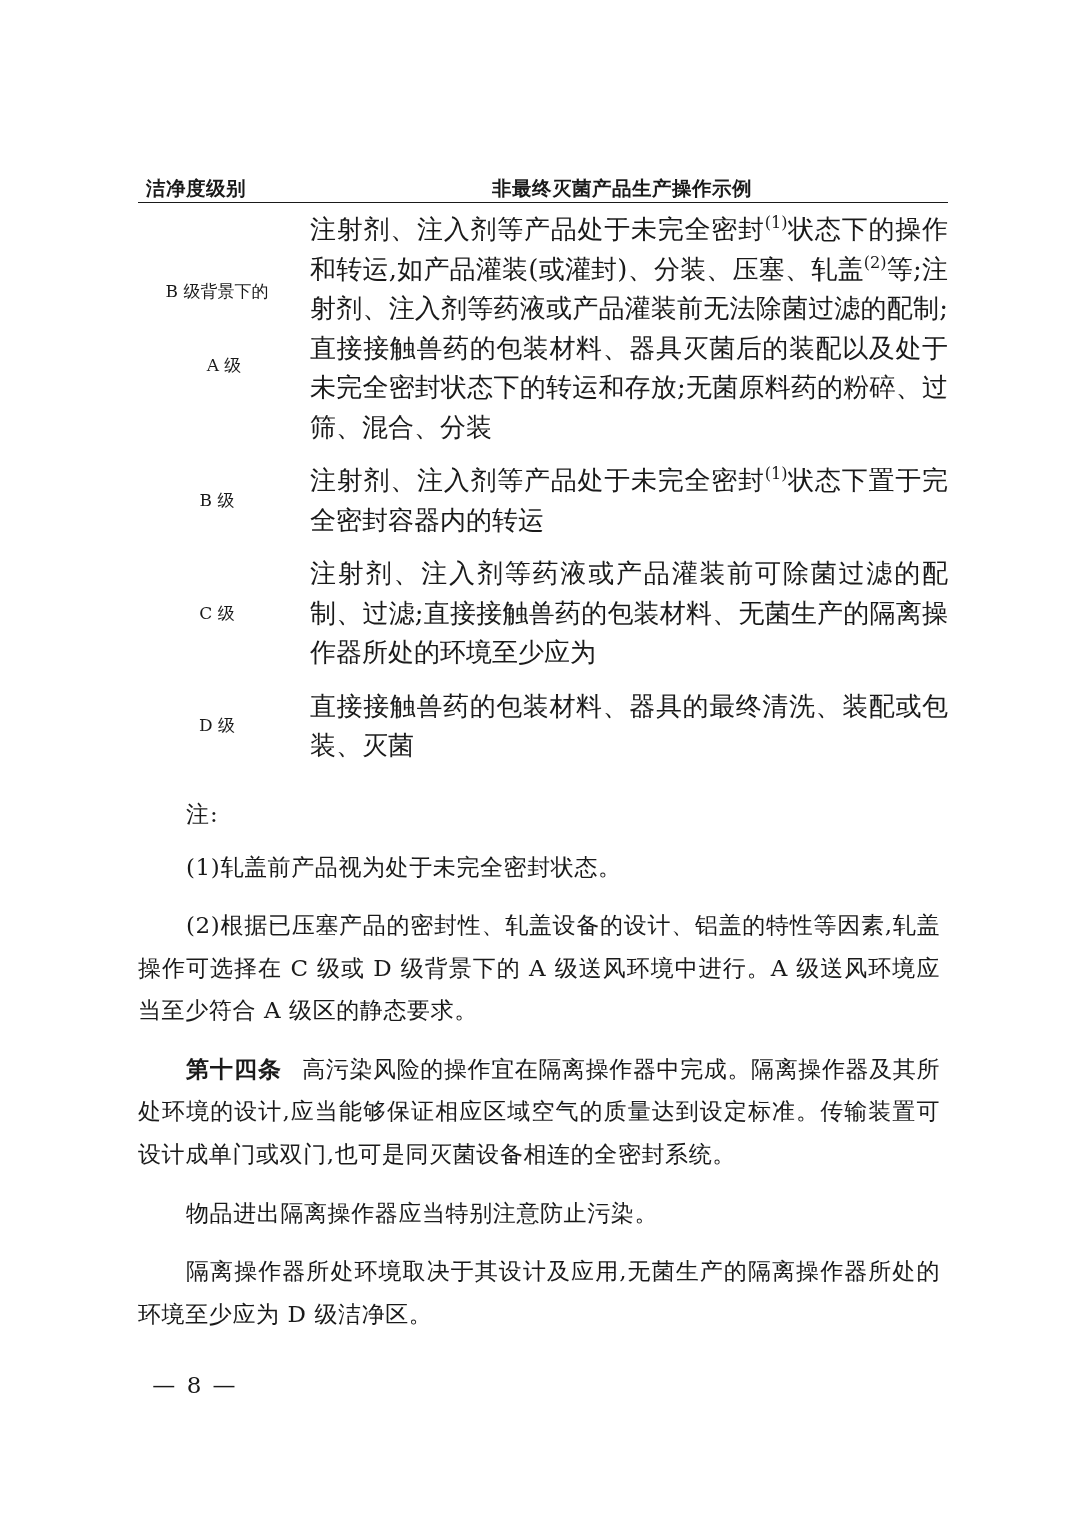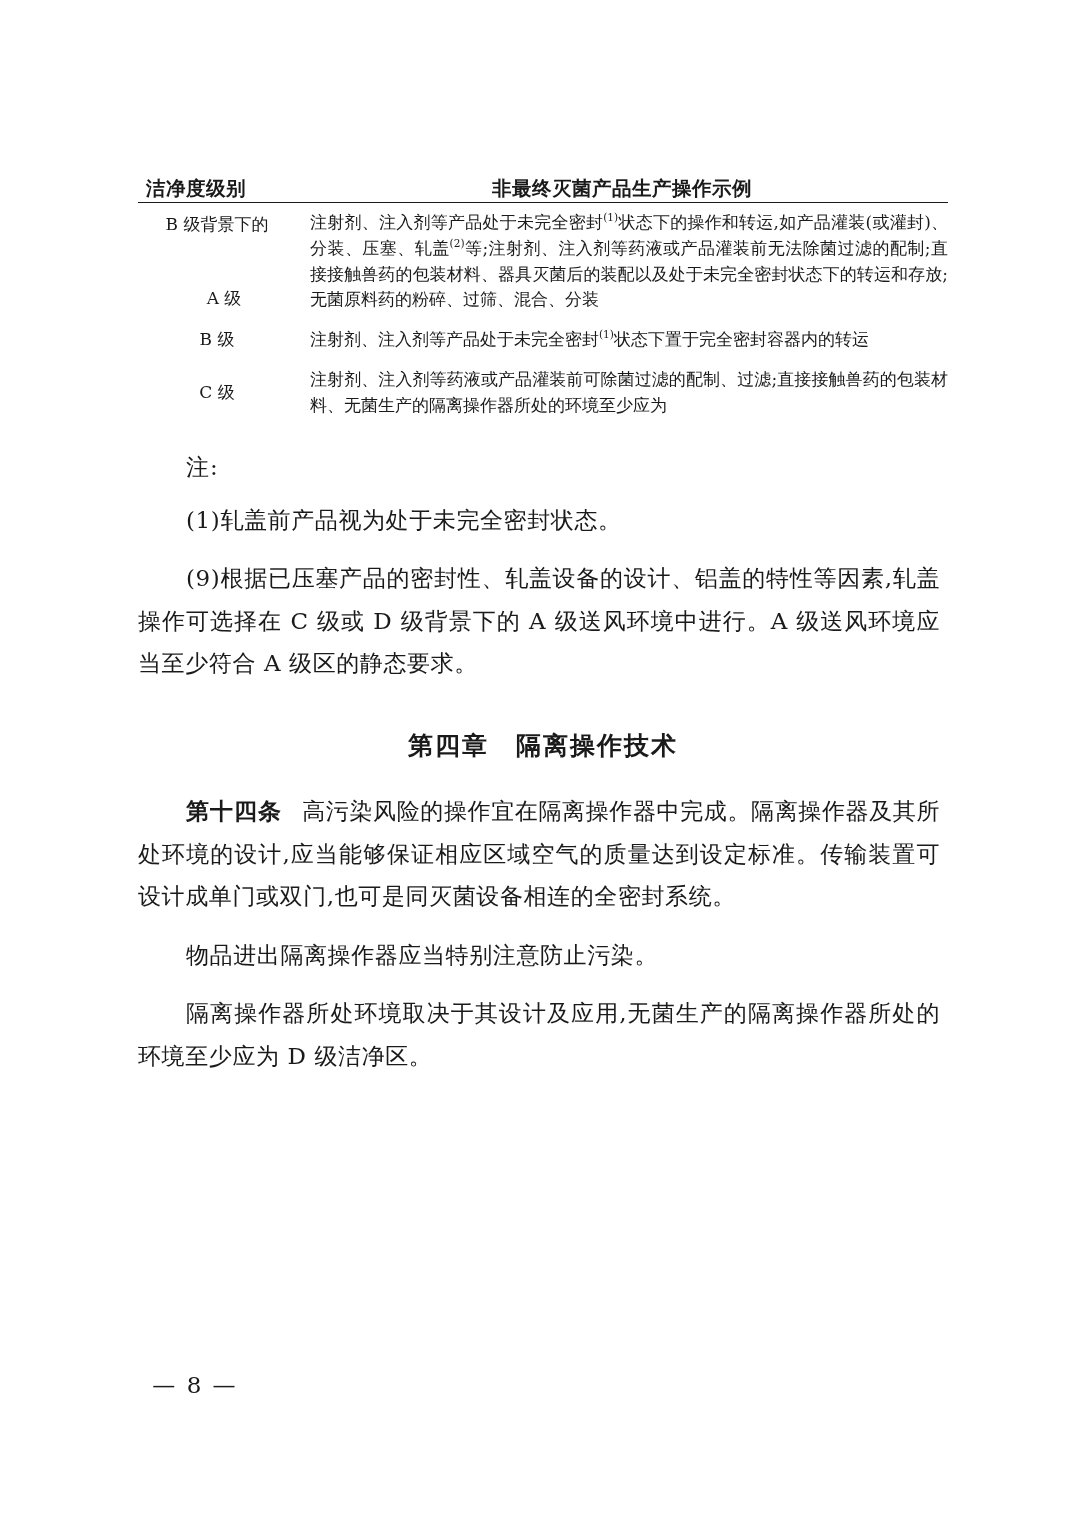--- a/index.html
+++ b/index.html
@@ -67,21 +67,21 @@
     width: 150px;
     text-align: center;
     font-size: 17px;
     line-height: 1.5;
     padding-top: 7px !important;
     padding-bottom: 7px !important;
   }
   .grade-cell .l1 { display: block; }
   .grade-cell .l2 { display: block; padding-left: 14px; margin-top: 48px; }
   .desc-cell {
-    font-size: 17px;
+    font-size: 26px;
     line-height: 1.52;
     padding: 7px 0 7px 14px !important;
     text-align: justify;
     text-justify: inter-ideograph;
   }
   .mid-v {
     vertical-align: middle !important;
   }
   sup {
     font-size: 0.62em;
@@ -174,29 +174,34 @@
         <td class="desc-cell">注射剂、注入剂等产品处于未完全密封<sup>(1)</sup>状态下置于完全密封容器内的转运</td>
       </tr>
 
       <tr>
         <td class="grade-cell mid-v">
           <span class="l1">C 级</span>
         </td>
         <td class="desc-cell">注射剂、注入剂等药液或产品灌装前可除菌过滤的配制、过滤;直接接触兽药的包装材料、无菌生产的隔离操作器所处的环境至少应为</td>
       </tr>
 
+      <tr>
+        <td class="grade-cell mid-v">
+          <span class="l1">D 级</span>
+        </td>
+        <td class="desc-cell">直接接触兽药的包装材料、器具的最终清洗、装配或包装、灭菌</td>
+      </tr>
     </tbody>
       </table>
 
     <p class="note-label">注:</p>
 
     <p class="para indent2">(1)轧盖前产品视为处于未完全密封状态。</p>
-    <p class="para indent2">(9)根据已压塞产品的密封性、轧盖设备的设计、铝盖的特性等因素,轧盖操作可选择在 C 级或 D 级背景下的 A 级送风环境中进行。A 级送风环境应当至少符合 A 级区的静态要求。</p>
-
-    <h2 class="chapter">第四章　隔离操作技术</h2>
+    <p class="para indent2">(2)根据已压塞产品的密封性、轧盖设备的设计、铝盖的特性等因素,轧盖操作可选择在 C 级或 D 级背景下的 A 级送风环境中进行。A 级送风环境应当至少符合 A 级区的静态要求。</p>
+
 
     <p class="para indent2"><span class="art-no">第十四条</span><span class="art-gap"></span><span>高污染风险的操作宜在隔离操作器中完成。隔离操作器及其所处环境的设计,应当能够保证相应区域空气的质量达到设定标准。传输装置可设计成单门或双门,也可是同灭菌设备相连的全密封系统。</span></p>
 
     <p class="para indent2">物品进出隔离操作器应当特别注意防止污染。</p>
 
     <p class="para indent2">隔离操作器所处环境取决于其设计及应用,无菌生产的隔离操作器所处的环境至少应为 D 级洁净区。</p>
 
 
   </div>
 

